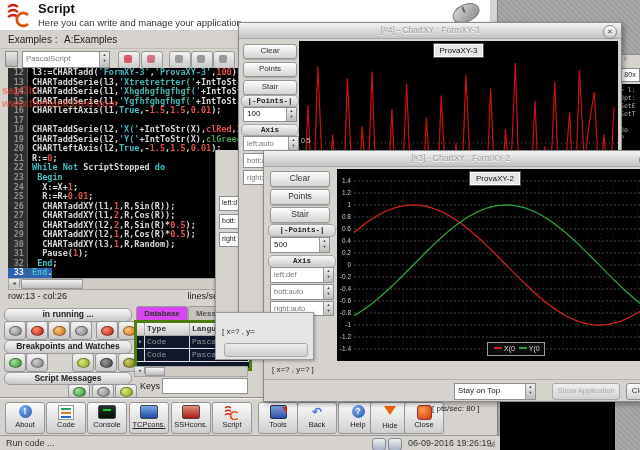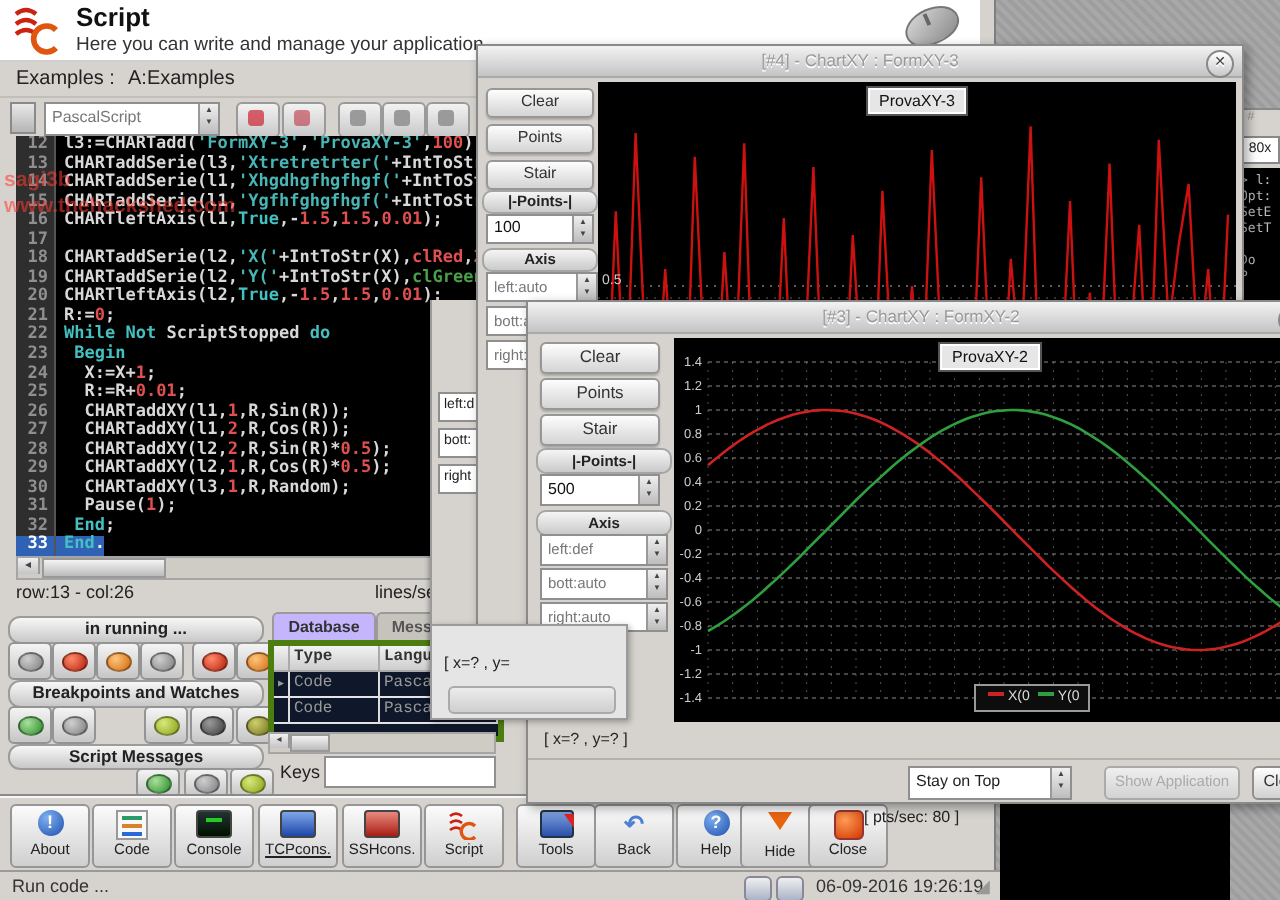--- a/index.html
+++ b/index.html
@@ -54,21 +54,21 @@
   .bug{position:absolute;left:4px;top:4px;width:11px;height:8px;border-radius:50%;border:1px solid rgba(0,0,0,.35);}
   .bug-gray{background:radial-gradient(circle at 35% 30%,#cfcfcf,#7e7e7e);}
   .bug-red{background:radial-gradient(circle at 35% 30%,#ff8a6a,#b51f0d);}
   .bug-orange{background:radial-gradient(circle at 35% 30%,#ffc57a,#cf6a10);}
   .bug-green{background:radial-gradient(circle at 35% 30%,#a8e09a,#2e8b2e);}
   .bug-lime{background:radial-gradient(circle at 35% 30%,#d8e87a,#8aa21a);}
   .bug-dark{background:radial-gradient(circle at 35% 30%,#9a9a9a,#3d3d3d);}
   .bug-olive{background:radial-gradient(circle at 35% 30%,#cfd06a,#6e6e22);}
   
   .tab{top:306px;height:14px;font-size:8px;font-weight:bold;text-align:center;line-height:14px;color:#333;}
-  #tab-database{left:136px;width:50px;background:#c4b5fd;border:1px solid #9a9a9a;border-bottom:none;border-radius:3px 3px 0 0;}
+  #tab-database{left:136px;width:50px;background:#d946ef;border:1px solid #9a9a9a;border-bottom:none;border-radius:3px 3px 0 0;}
   #tab-messages{left:188px;width:52px;background:#c6c3bd;border:1px solid #9a9a9a;border-bottom:none;border-radius:3px 3px 0 0;color:#555;}
   #db-grid{left:134px;top:320px;width:112px;height:45px;background:#0f172a;border:3px solid #4d7c0f;font-size:8px;font-family:Liberation Mono, monospace;}
   .db-hrow,.db-row{display:flex;height:13px;line-height:12px;}
   .db-hrow div{background:linear-gradient(#f2f2f2,#cdcdcd);border-right:1px solid #aaa;border-bottom:1px solid #aaa;font-weight:bold;color:#333;padding-left:2px;}
   .db-row div{border-right:1px solid #ddd;border-bottom:1px solid #e4e4e4;color:#999;padding-left:2px;}
   .db-m{width:7px;flex:0 0 7px;padding-left:0!important;text-align:center;font-size:5px;color:#222;}
   .db-c1{width:42px;flex:0 0 42px;}
   .db-c2{flex:1;overflow:hidden;white-space:nowrap;}
   #db-hscroll{left:134px;top:366px;width:112px;height:9px;background:#cfccc6;border:1px solid #a5a5a5;}
   #db-hscroll .arr{position:absolute;left:0;top:0;width:9px;height:7px;font-size:5px;line-height:7px;text-align:center;color:#444;background:linear-gradient(#f0f0f0,#c5c5c5);border-right:1px solid #999;}
@@ -100,21 +100,21 @@
   #grip{position:absolute;left:488px;top:2px;font-size:9px;color:#999;}
   
   .cwin{background:#d6d3ce;border:1px solid #8a8a8a;box-shadow:2px 2px 5px rgba(0,0,0,.35);}
   .tbar{position:absolute;left:0;top:0;right:0;height:15px;background:linear-gradient(#f2f2f2,#c4c4c4);
     border-bottom:1px solid #aaa;text-align:center;font-size:8.5px;color:#9a9a9a;text-shadow:0 1px 0 #fff;line-height:15px;}
   .closebtn{position:absolute;top:2px;width:12px;height:12px;border-radius:50%;background:linear-gradient(#fff,#c8c8c8);
     border:1px solid #888;font-size:7px;line-height:11px;text-align:center;color:#444;}
   .cbtn{position:absolute;background:linear-gradient(#fdfdfd,#d4d4d4);border:1px solid #979797;border-radius:3px;
     text-align:center;color:#333;box-shadow:0 1px 1px rgba(0,0,0,.2);}
   .phead{position:absolute;background:linear-gradient(#f5f5f5,#cacaca);border:1px solid #a5a5a5;border-radius:5px;
-    text-align:center;font-size:7.5px;font-weight:bold;color:#222;}
+    text-align:center;font-size:7.5px;font-weight:bold;color:#222;font-family:Liberation Mono, monospace;}
   .dd{position:absolute;background:#fff;border:1px solid #8f8f8f;font-size:7.5px;color:#222;}
   .numspin{position:absolute;background:#fff;border:1px solid #8f8f8f;font-size:8px;color:#111;}
   .plot{position:absolute;background:#000;overflow:hidden;}
   .ptitle{position:absolute;top:3px;left:50%;transform:translateX(-50%);background:#e6e6e6;border:1px solid #fff;
     outline:1px solid #555;color:#111;font-size:8px;height:11px;line-height:11px;padding:0 5px;white-space:nowrap;}
   .legend{position:absolute;background:#0d0d0d;border:1px solid #999;color:#ddd;font-size:7px;height:12px;line-height:11px;padding:0 4px;white-space:nowrap;}
   .lg-dash{display:inline-block;width:8px;height:2px;margin:0 2px 2px 2px;vertical-align:middle;}
   .wstat{position:absolute;font-size:8px;color:#222;}
   
   #frag-strip{left:215px;top:150px;width:30px;height:208px;background:#d6d3ce;border-left:1px solid #9a9a9a;box-shadow:-1px 0 2px rgba(0,0,0,.25);}

